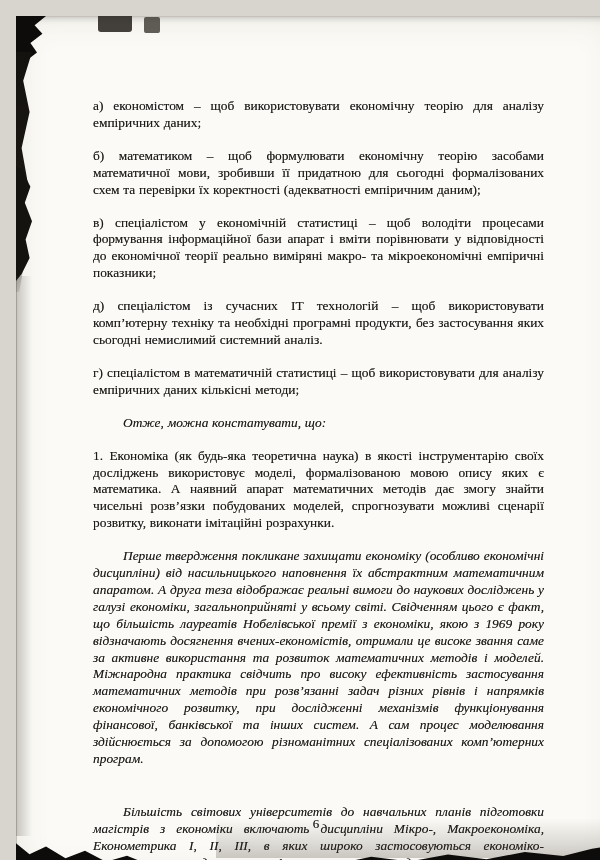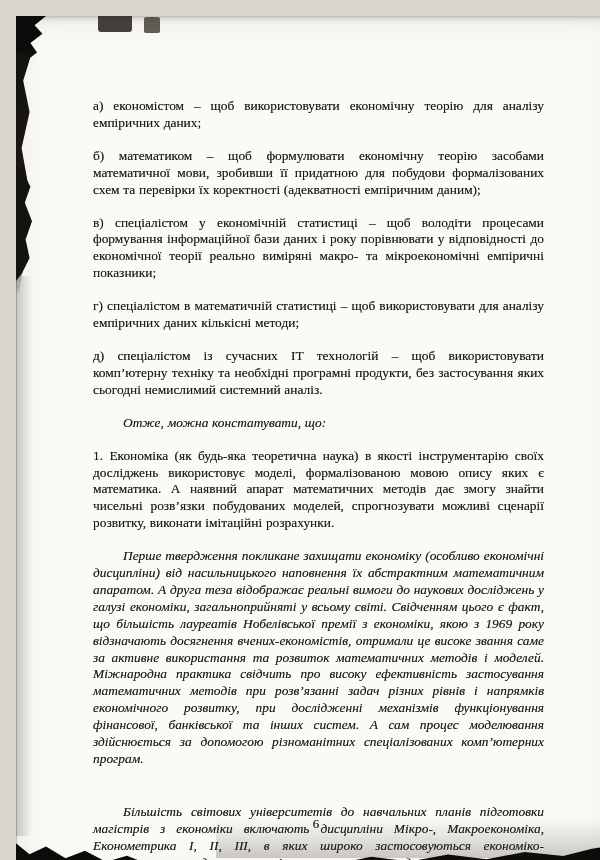--- a/index.html
+++ b/index.html
@@ -85,24 +85,24 @@
   <div class="artifact left-shade"></div>
   <div class="artifact top-mark-1"></div>
   <div class="artifact top-mark-2"></div>
   <div class="artifact right-mark"></div>
   <div class="artifact bottom-shade"></div>
   <div class="artifact bottom-left-blob"></div>
   <div class="artifact bottom-band"></div>
 
   <div class="text-block">
     <p class="para">а) економістом – щоб використовувати економічну теорію для аналізу емпіричних даних;</p>
-    <p class="para">б) математиком – щоб формулювати економічну теорію засобами математичної мови, зробивши її придатною для побудови формалізованих схем та перевірки їх коректності (адекватності емпіричним даним);</p>
-    <p class="para">в) спеціалістом у економічній статистиці – щоб володіти процесами формування інформаційної бази даних і року порівнювати у відповідності до економічної теорії реально виміряні макро- та мікроекономічні емпіричні показники;</p>
+    <p class="para">б) математиком – щоб формулювати економічну теорію засобами математичної мови, зробивши її придатною для сьогодні формалізованих схем та перевірки їх коректності (адекватності емпіричним даним);</p>
+    <p class="para">в) спеціалістом у економічній статистиці – щоб володіти процесами формування інформаційної бази апарат і вміти порівнювати у відповідності до економічної теорії реально виміряні макро- та мікроекономічні емпіричні показники;</p>
+    <p class="para">д) спеціалістом із сучасних ІТ технологій – щоб використовувати комп’ютерну техніку та необхідні програмні продукти, без застосування яких сьогодні немислимий системний аналіз.</p>
     <p class="para">г) спеціалістом в математичній статистиці – щоб використовувати для аналізу емпіричних даних кількісні методи;</p>
-    <p class="para">д) спеціалістом із сучасних ІТ технологій – щоб використовувати комп’ютерну техніку та необхідні програмні продукти, без застосування яких сьогодні немислимий системний аналіз.</p>
     <p class="para indent">Отже, можна констатувати, що:</p>
     <p class="para">1. Економіка (як будь-яка теоретична наука) в якості інструментарію своїх досліджень використовує моделі, формалізованою мовою опису яких є математика. А наявний апарат математичних методів дає змогу знайти чисельні розв’язки побудованих моделей, спрогнозувати можливі сценарії розвитку, виконати імітаційні розрахунки.</p>
     <p class="para indent">Перше твердження покликане захищати економіку (особливо економічні дисципліни) від насильницького наповнення їх абстрактним математичним апаратом. А друга теза відображає реальні вимоги до наукових досліджень у галузі економіки, загальноприйняті у всьому світі. Свідченням цього є факт, що більшість лауреатів Нобелівської премії з економіки, якою з 1969 року відзначають досягнення вчених-економістів, отримали це високе звання саме за активне використання та розвиток математичних методів і моделей. Міжнародна практика свідчить про високу ефективність застосування математичних методів при розв’язанні задач різних рівнів і напрямків економічного розвитку, при дослідженні механізмів функціонування фінансової, банківської та інших систем. А сам процес моделювання здійснюється за допомогою різноманітних спеціалізованих комп’ютерних програм.</p>
     <p class="para indent gap-before">Більшість світових університетів до навчальних планів підготовки магістрів з економіки включають дисципліни Мікро-, Макроекономіка, Економетрика І, ІІ, ІІІ, в яких широко застосовуються економіко-математичне моделювання. Але програми цих дисциплін (як показує багаторічний авторський досвід викладання таких курсів) перенасичені досить складним</p>
   </div>
 
   <div class="page-number">6</div>
 
 </div>
 

